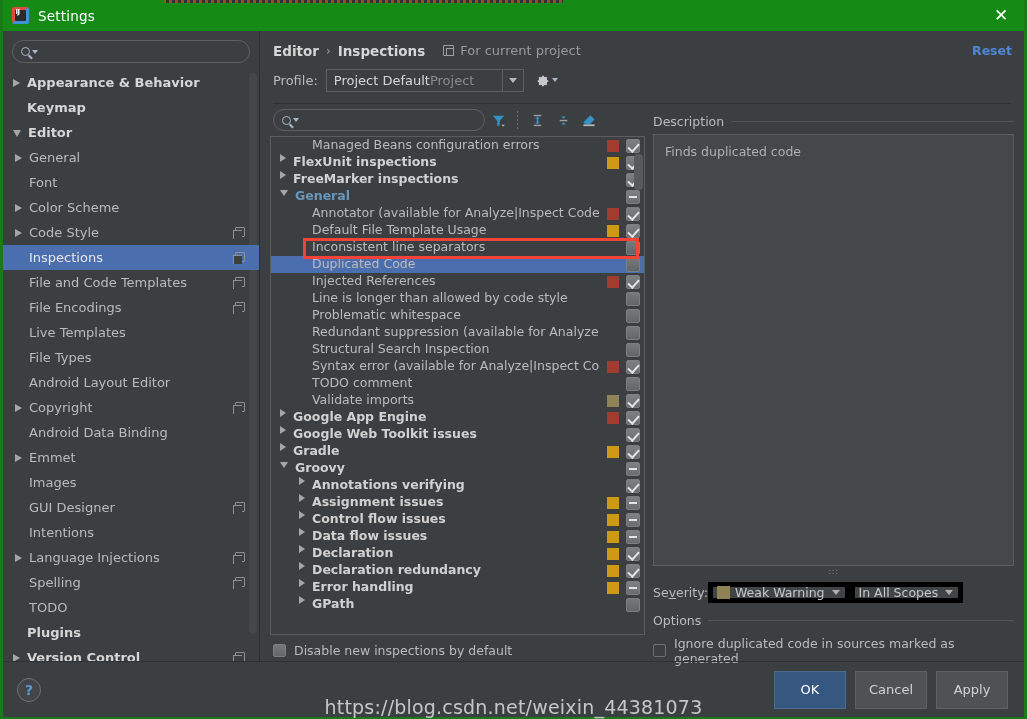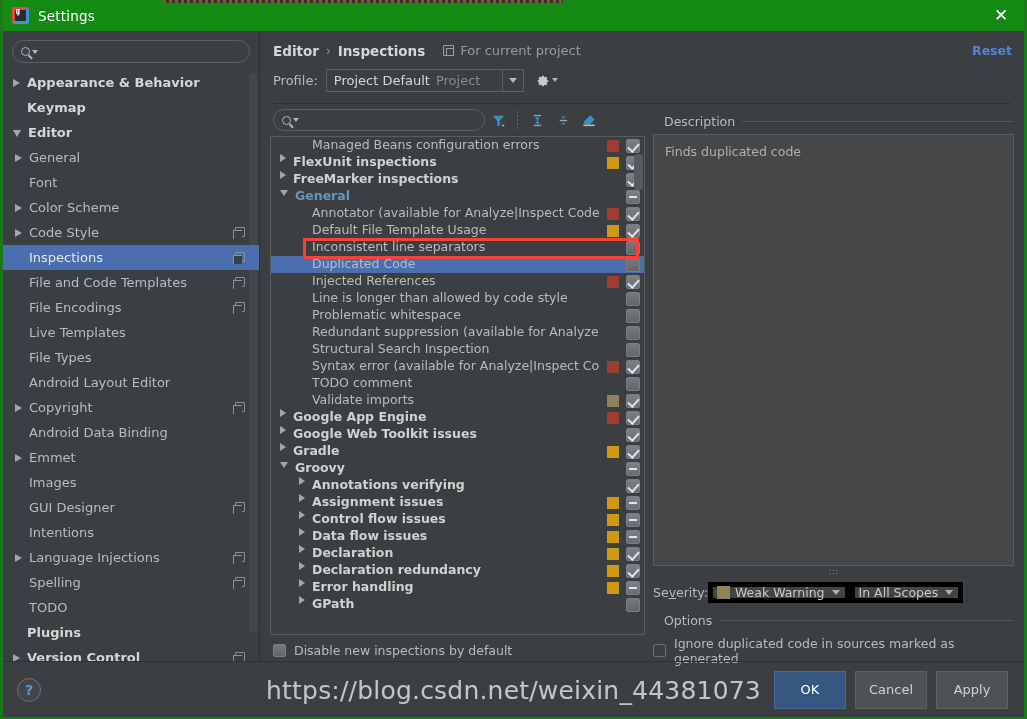--- a/index.html
+++ b/index.html
@@ -152,21 +152,21 @@
     height: 30px; display: flex; align-items: center;
     padding: 0 13px; margin-top: 1px;
   }
   .profile-label { color: #bbbbbb; font-size: 13px; margin-right: 8px; }
   .combo {
     height: 23px; min-width: 198px;
     border: 1px solid #5e6060; background: #3c3f41;
     display: flex; align-items: center; padding-left: 7px;
   }
   .combo-val { color: #d6d6d6; font-size: 13px; }
-  .combo-sub { color: #8a8a8a; font-size: 13px; margin-left: 6px; }
+  .combo-sub { color: #8a8a8a; font-size: 13px; }
   .combo-arrow-box {
     margin-left: auto; width: 21px; height: 21px;
     border-left: 1px solid #5e6060;
     display: flex; align-items: center; justify-content: center;
   }
   .tri-down {
     width: 0; height: 0;
     border-left: 4.5px solid transparent; border-right: 4.5px solid transparent;
     border-top: 5px solid #b8b8b8;
   }
@@ -259,21 +259,21 @@
   .chk-sm {
     width: 13px; height: 13px; border-radius: 2px;
     border: 1px solid #7c7f81;
     background: linear-gradient(to bottom,#76797b,#636668);
     margin-right: 8px; flex-shrink: 0;
   }
   .chk-label { color: #bbbbbb; font-size: 12.5px; }
   
   .right-col { flex: 1; display: flex; flex-direction: column; min-width: 0; padding-left: 8px; }
   .grp-head { display: flex; align-items: center; height: 26px; margin-top: 4px; }
-  .grp-title { color: #bbbbbb; font-size: 12.5px; padding-right: 7px; margin-left: 11px; }
+  .grp-title { color: #bbbbbb; font-size: 12.5px; padding-right: 7px; }
   .grp-line { flex: 1; height: 1px; background: #525557; }
   .desc-box {
     flex: 1; min-height: 0;
     border: 1px solid #5a5d5f; background: #454749;
     padding: 9px 11px; color: #b0b0b0; font-size: 12.5px;
   }
   .grip {
     height: 11px; display: flex; align-items: center; justify-content: center;
     color: #7a7d7f; font-size: 9px; letter-spacing: 1px;
   }
@@ -307,23 +307,23 @@
     color: #5a9ad6; font-size: 14px; font-weight: bold;
   }
   .fbtns { margin-left: auto; display: flex; gap: 9px; }
   .btn {
     min-width: 72px; height: 38px; font-size: 13px;
     display: flex; align-items: center; justify-content: center;
     border: 1px solid #5e6163; background: #4e5254; color: #d2d2d2;
   }
   .btn.primary { background: #365880; border-color: #4a6a90; color: #ffffff; }
   .watermark {
-    position: absolute; left: 0; right: 0; top: 676px;
+    position: absolute; left: 0; right: 0; top: 696px;
     text-align: center;
-    color: rgba(235,235,235,0.78); font-size: 25px;
+    color: rgba(235,235,235,0.78); font-size: 19px;
     font-family: "DejaVu Sans", "Liberation Sans", sans-serif;
     pointer-events: none; z-index: 20;
     letter-spacing: .2px;
   }
   .topstrip {
     position: absolute; left: 160px; top: 0; width: 400px; height: 3px;
     background: repeating-linear-gradient(to right,#8a5a12 0 3px,#2f3234 3px 6px);
     z-index: 30;
   }
 </style>

